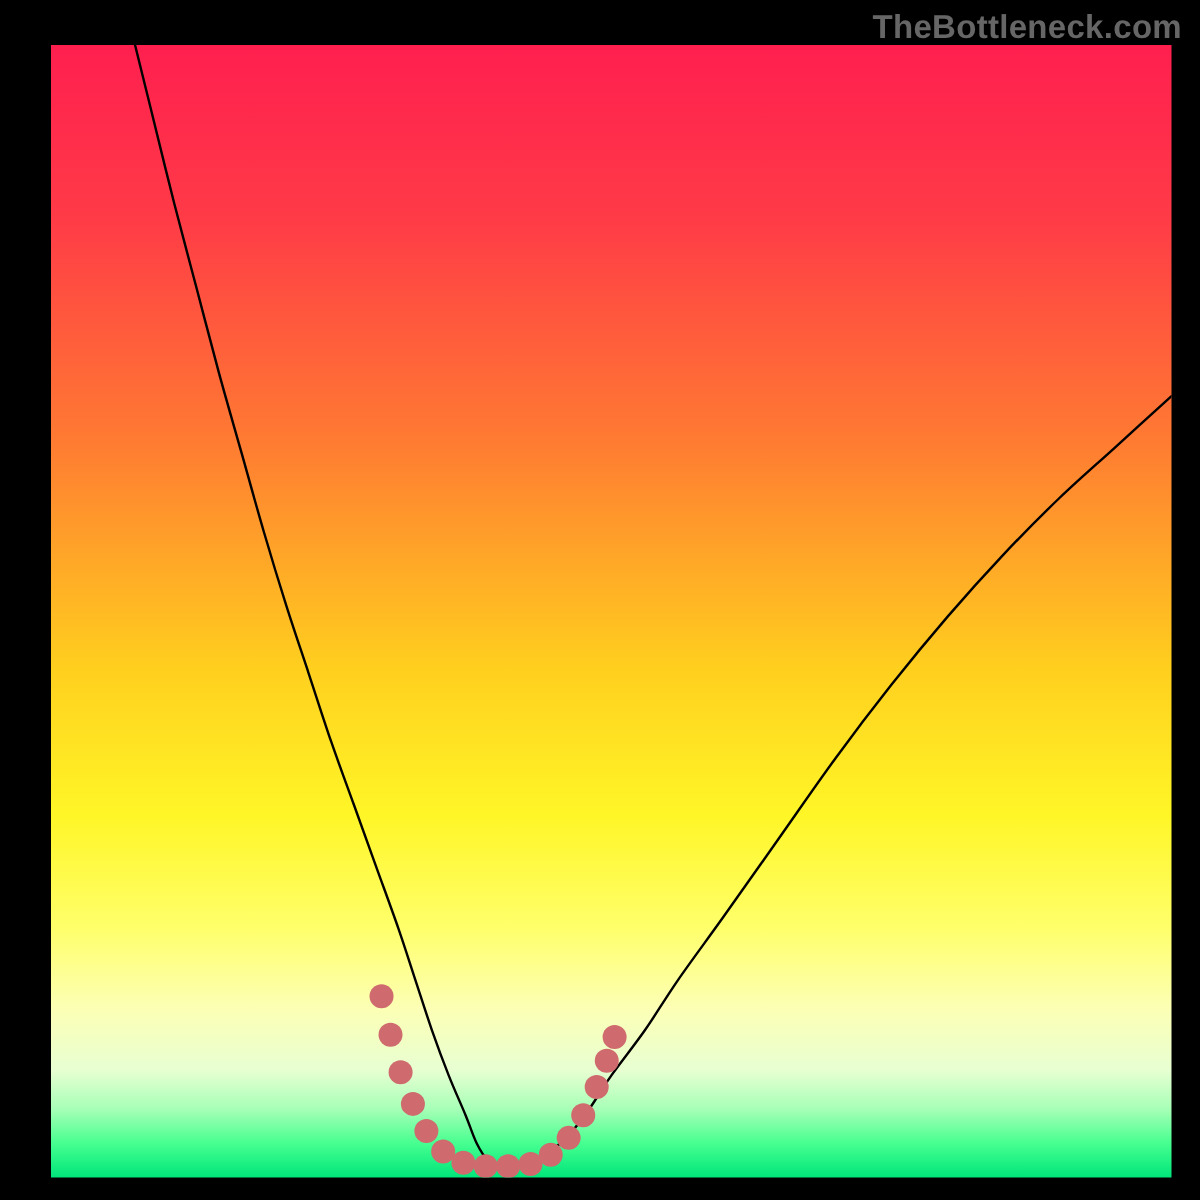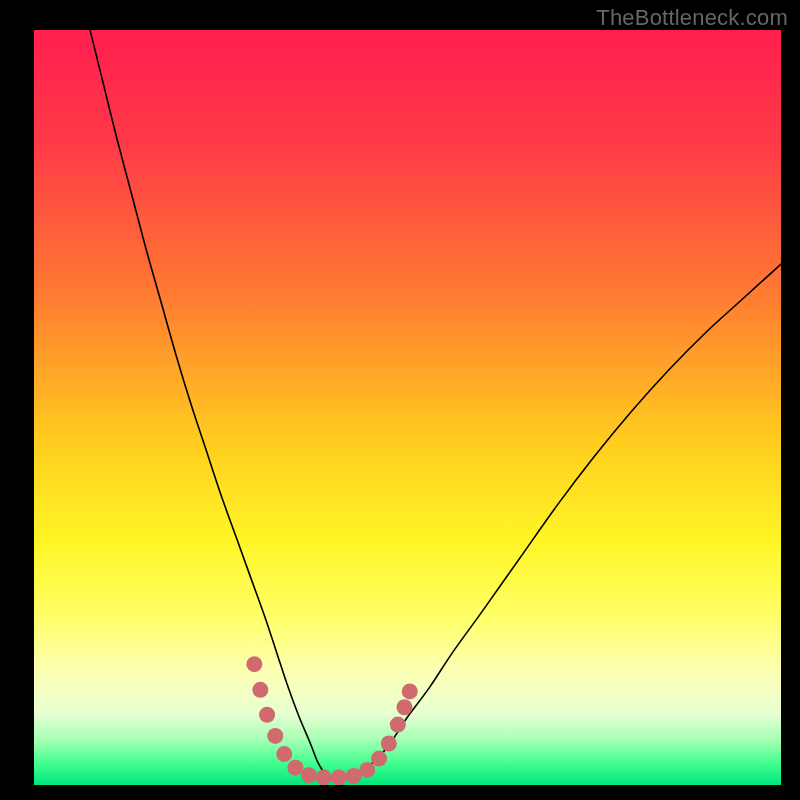--- a/index.html
+++ b/index.html
@@ -16,21 +16,21 @@
     width: 800px;
     height: 800px;
     background: #000;
   }
   .watermark {
     position: absolute;
     top: 5px;
     right: 12px;
     color: #666;
     font-size: 22px;
-    font-weight: 400;
+    font-weight: 700;
     z-index: 20;
     letter-spacing: 0.2px;
   }
   svg.chart {
     position: absolute;
     left: 0;
     top: 0;
     width: 800px;
     height: 800px;
     z-index: 5;

